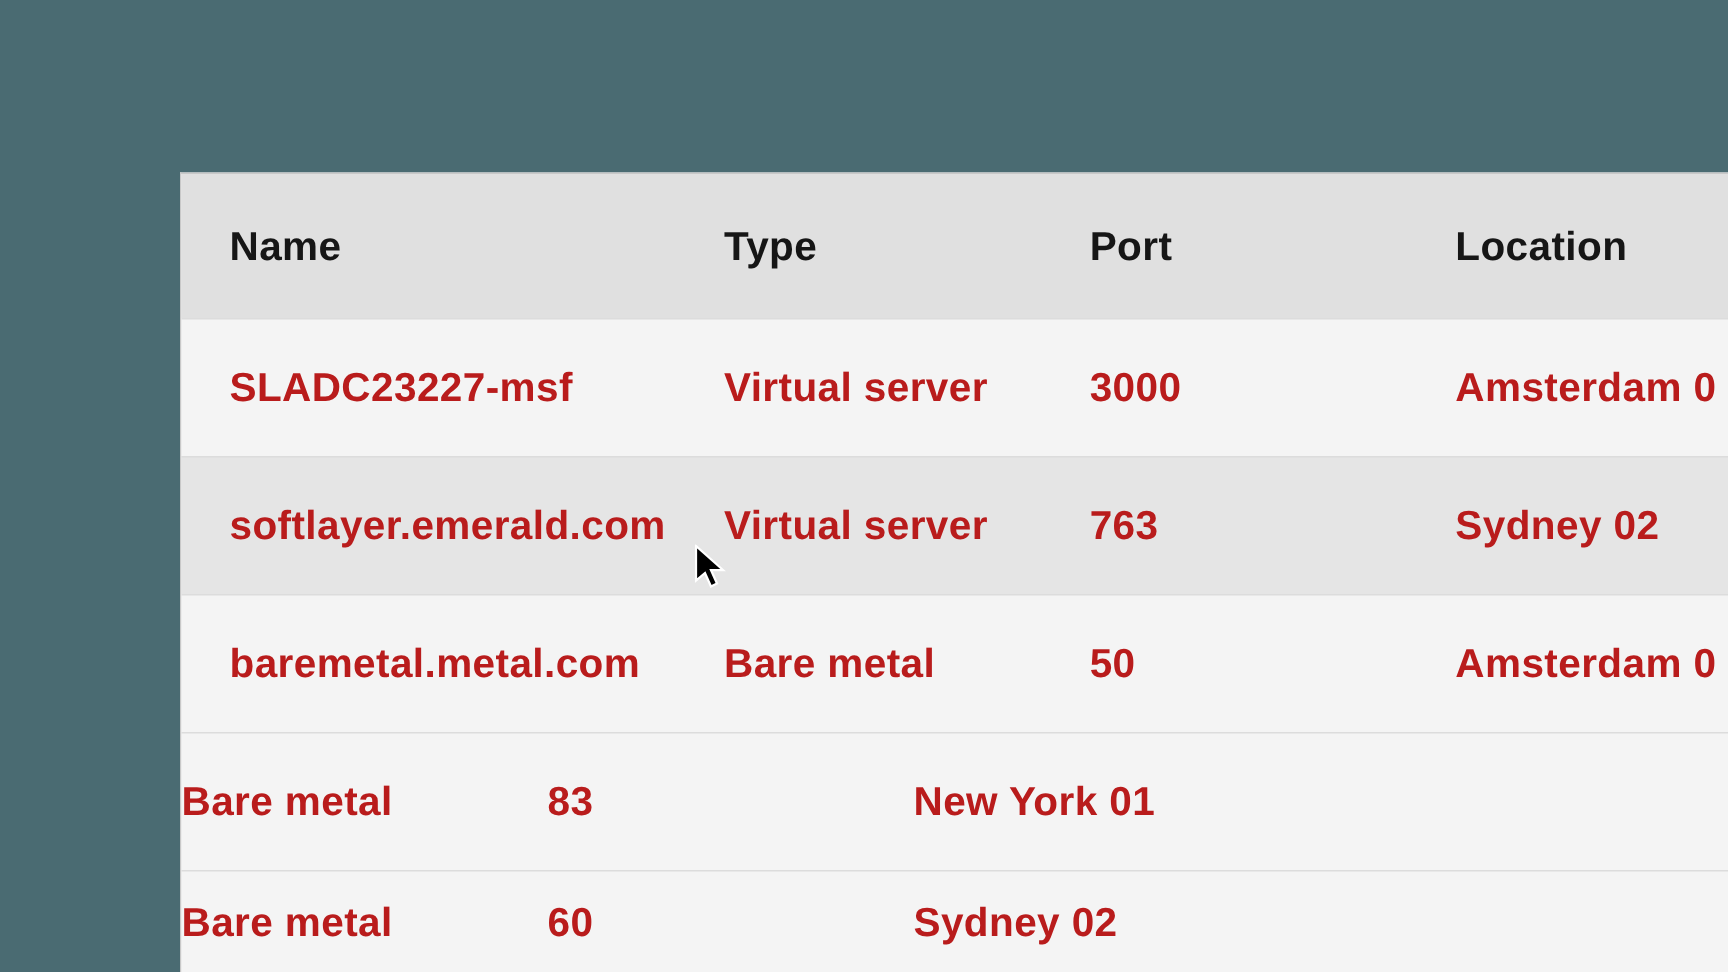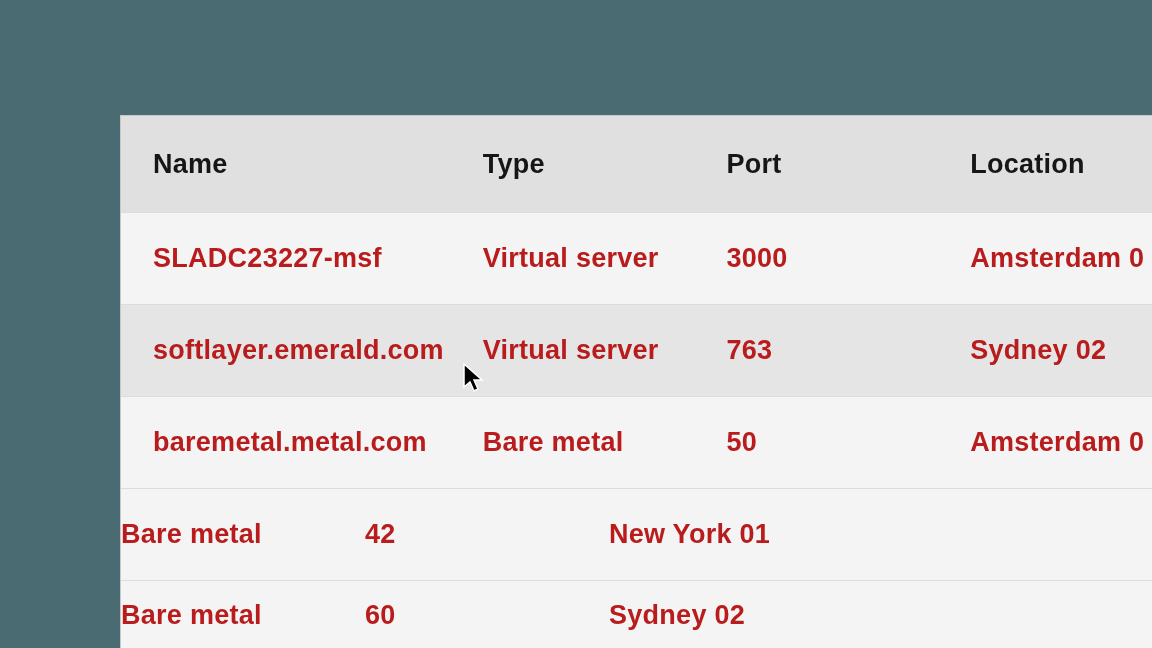--- a/index.html
+++ b/index.html
@@ -101,21 +101,21 @@
 
   <div class="table-row">
     <div class="data-cell col-name">baremetal.metal.com</div>
     <div class="data-cell col-type">Bare metal</div>
     <div class="data-cell col-port">50</div>
     <div class="data-cell col-location">Amsterdam 0</div>
   </div>
 
   <div class="table-row">
     <div class="data-cell col-type">Bare metal</div>
-    <div class="data-cell col-port">42</div>
+    <div class="data-cell col-port">83</div>
     <div class="data-cell col-location">New York  01</div>
   </div>
 
   <div class="table-row" style="height:70px;">
     <div class="data-cell col-type">Bare metal</div>
     <div class="data-cell col-port">60</div>
     <div class="data-cell col-location">Sydney 02</div>
   </div>
 </div>
 

